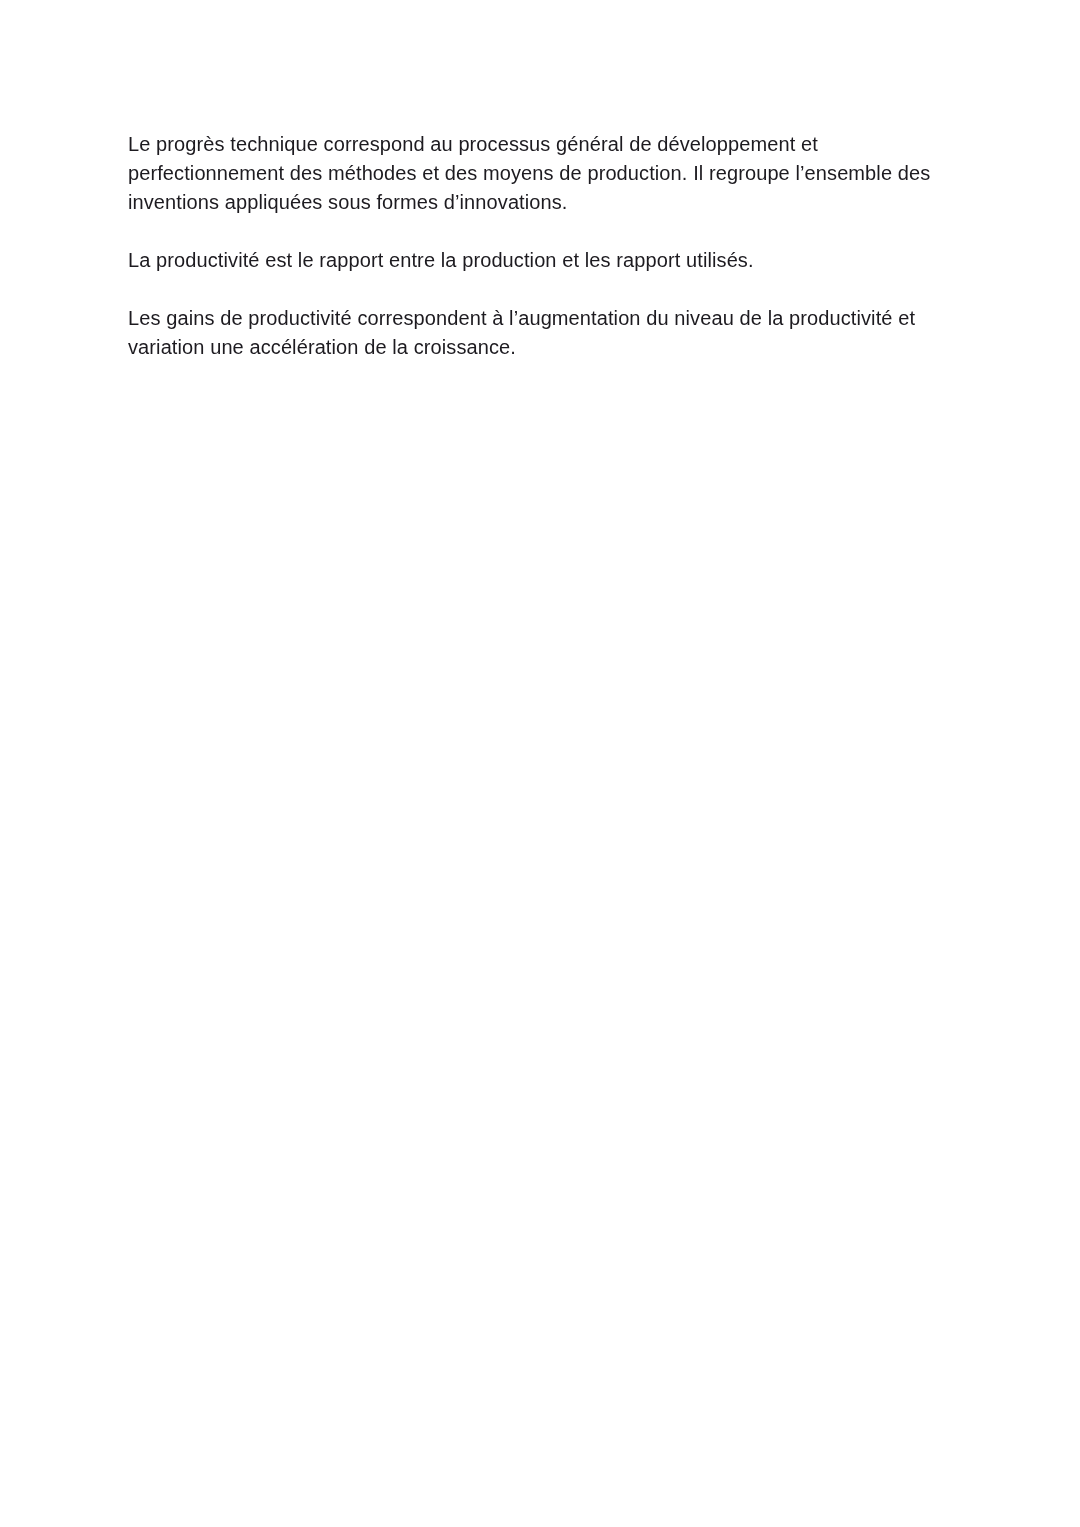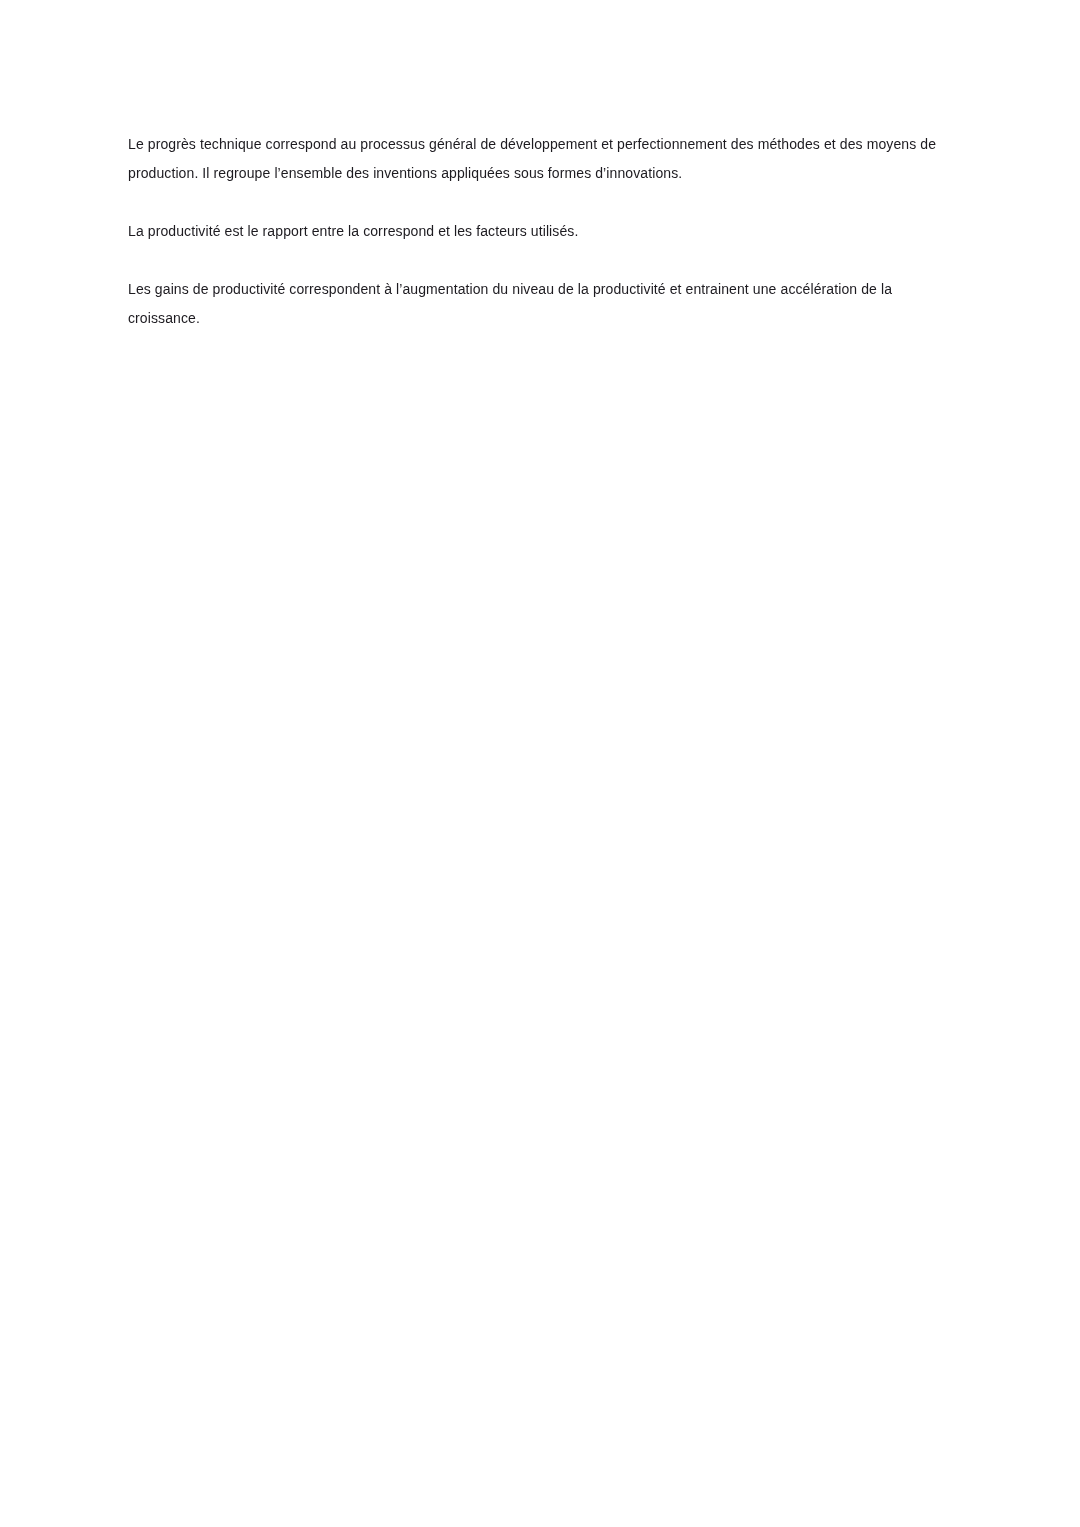--- a/index.html
+++ b/index.html
@@ -17,27 +17,27 @@
   }
   .content {
     position: absolute;
     top: 130px;
     left: 128px;
     width: 828px;
     color: #1d1b20;
   }
   .content p {
     margin: 0 1px 29px 0;
-    font-size: 14px;
+    font-size: 20px;
     line-height: 29px;
     letter-spacing: 0.1px;
   }
 </style>
 </head>
 <body>
 
 <div class="page">
   <div class="content">
     <p>Le progrès technique correspond au processus général de développement et perfectionnement des méthodes et des moyens de production. Il regroupe l’ensemble des inventions appliquées sous formes d’innovations.</p>
-    <p>La productivité est le rapport entre la correspond et les facteurs utilisés.</p>
-    <p>Les gains de productivité correspondent à l’augmentation du niveau de la productivité et entrainent une accélération de la croissance.</p>
+    <p>La productivité est le rapport entre la production et les rapport utilisés.</p>
+    <p>Les gains de productivité correspondent à l’augmentation du niveau de la productivité et variation une accélération de la croissance.</p>
   </div>
 </div>
 
 </body></html>

